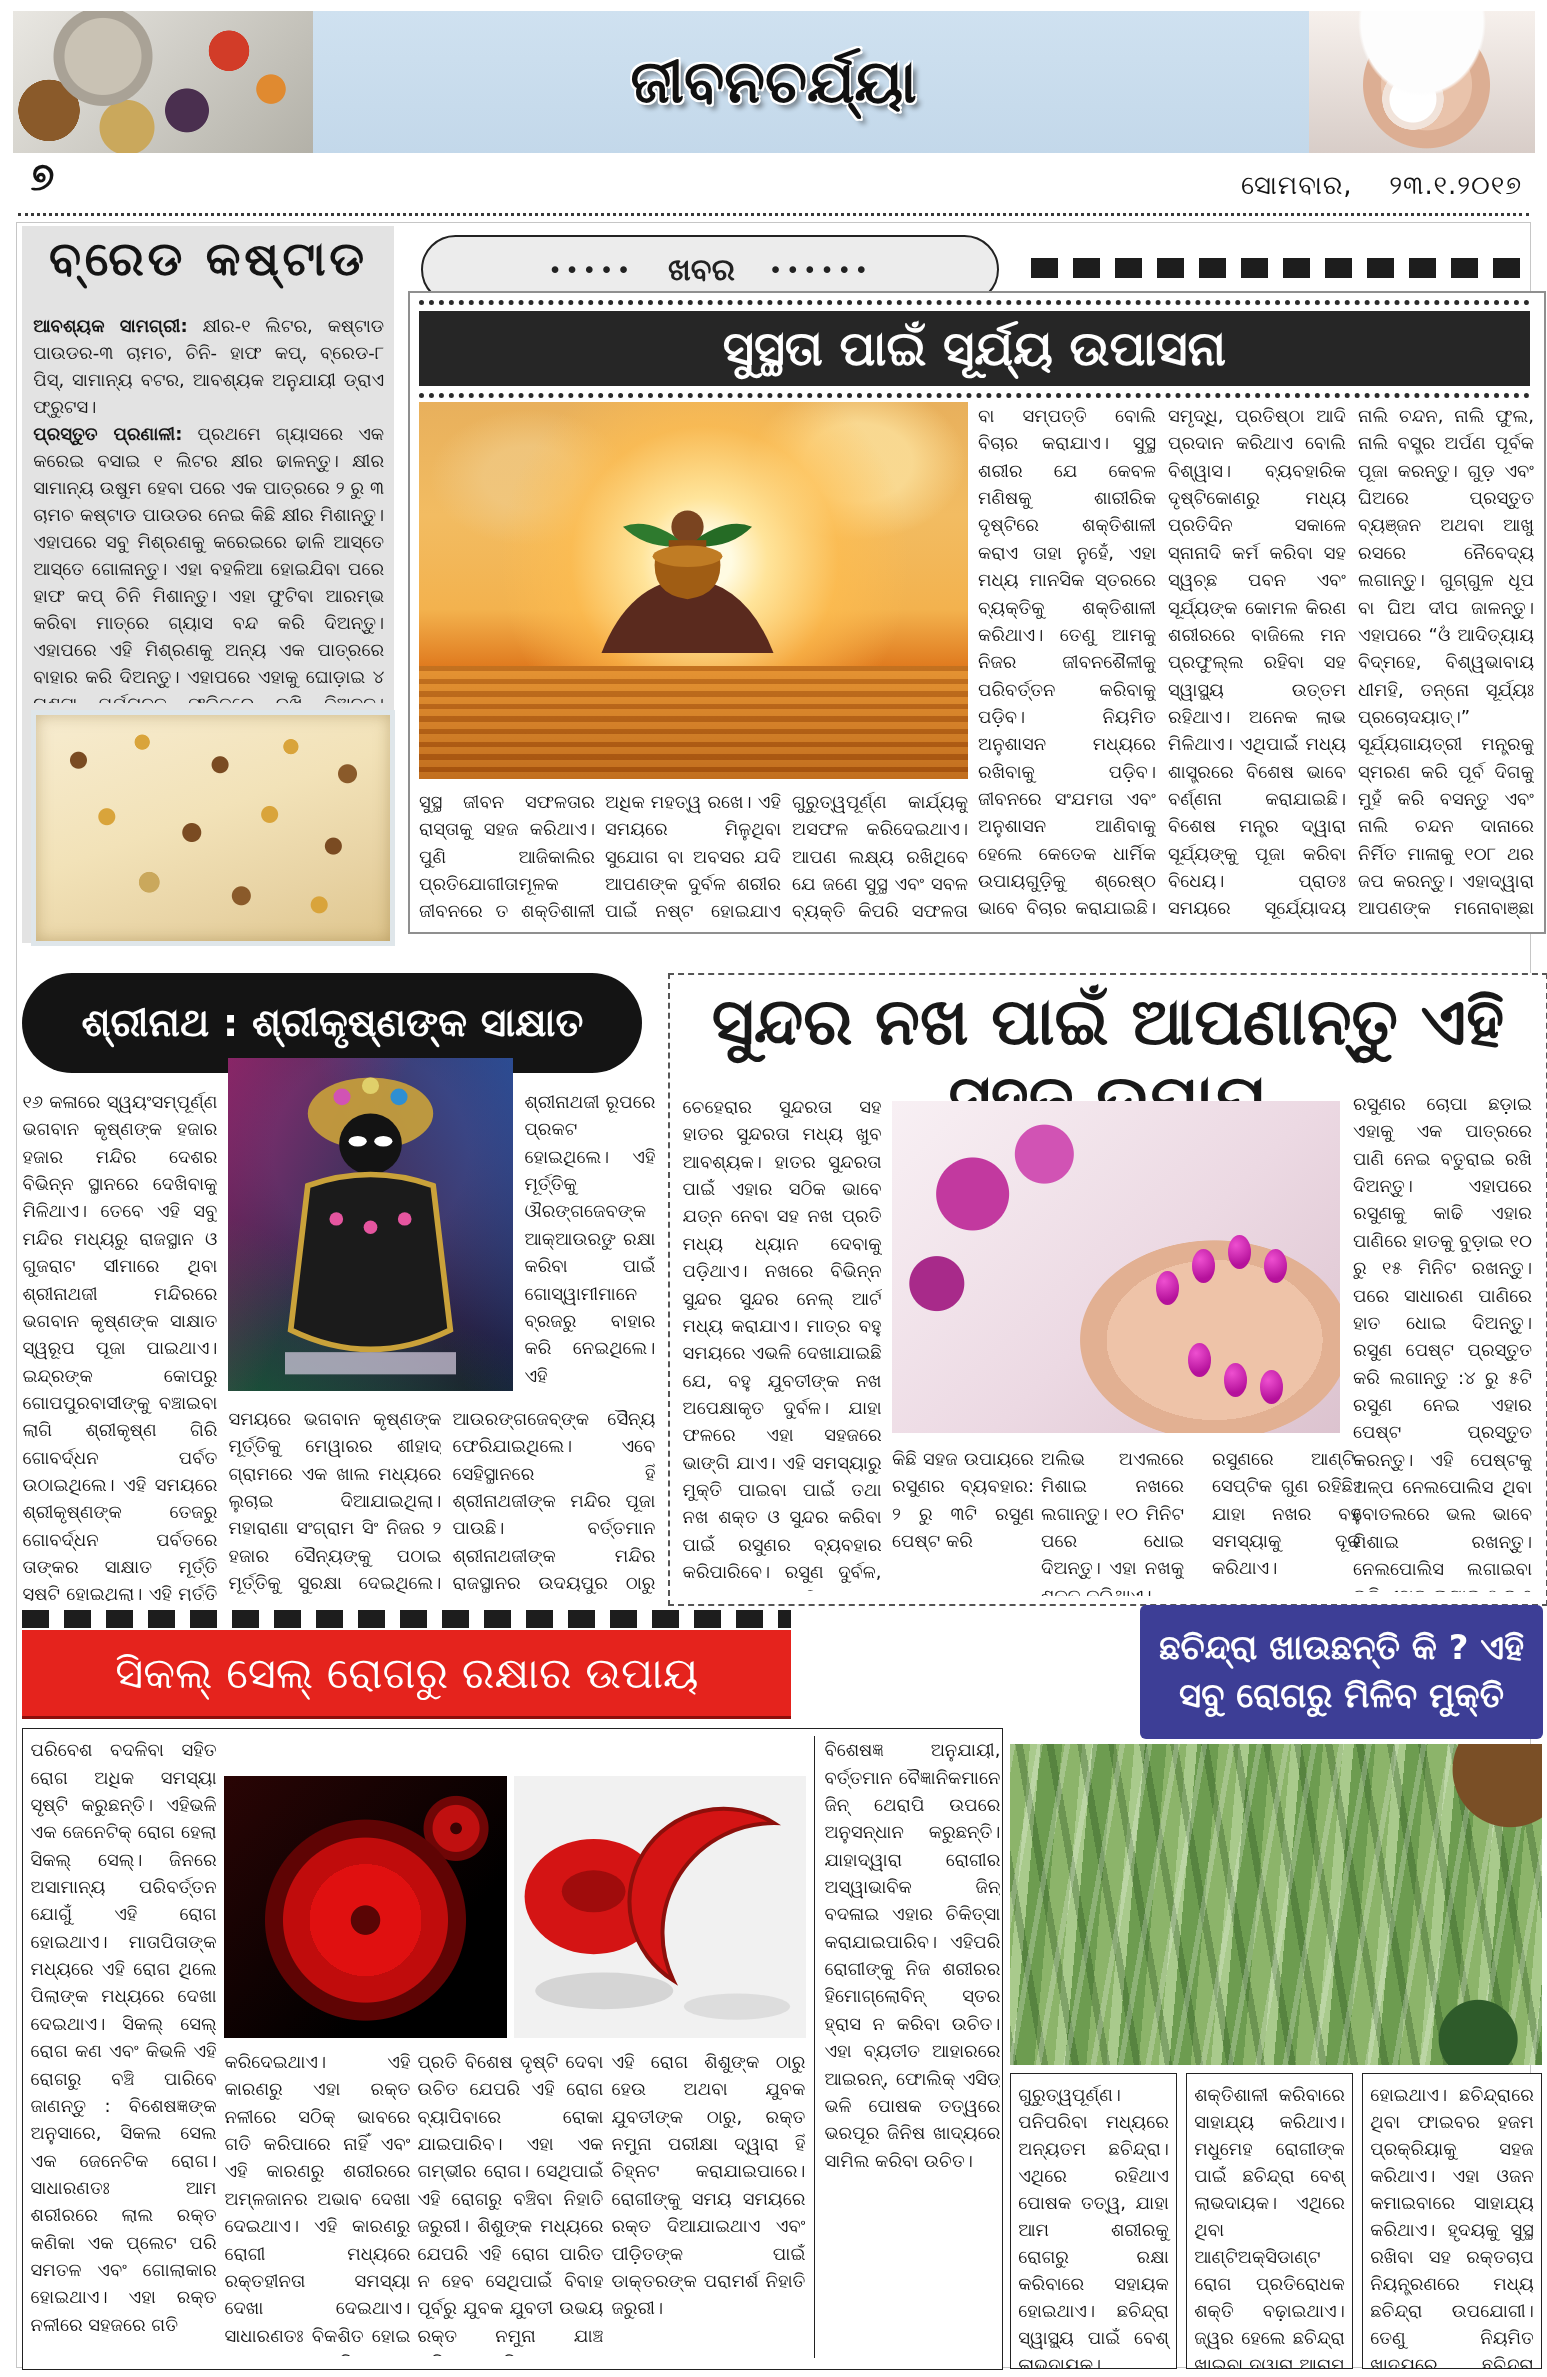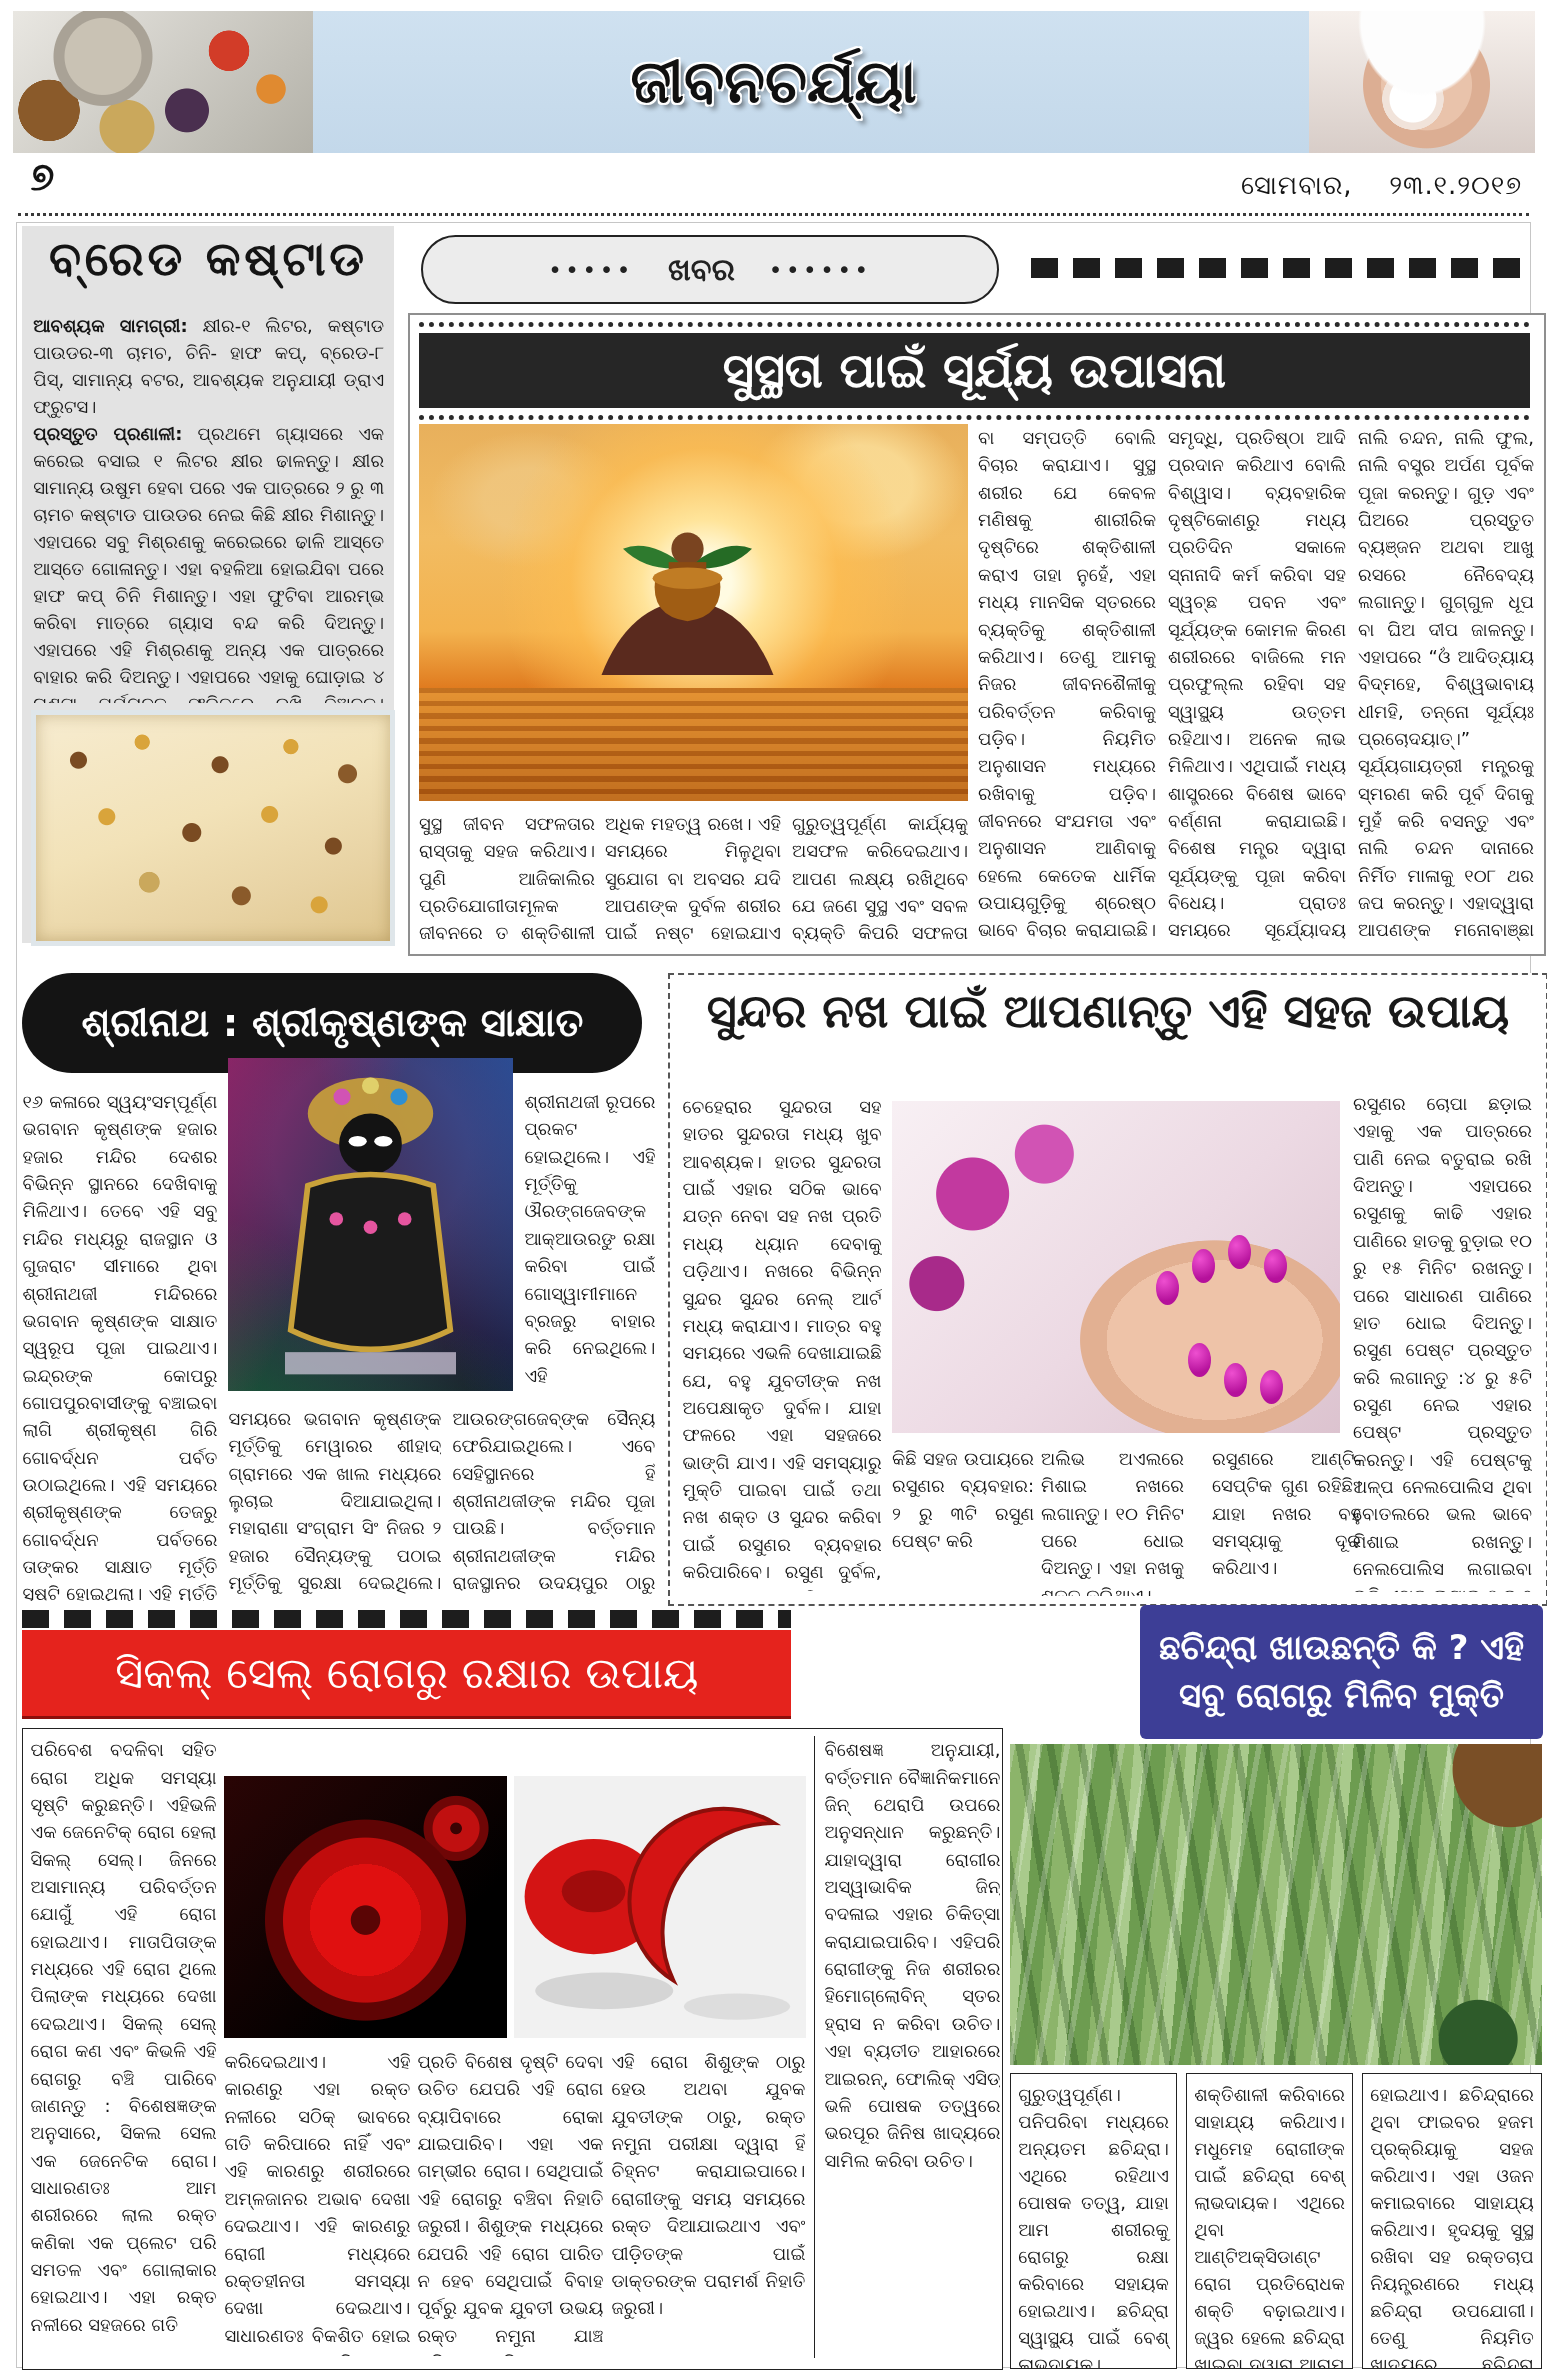--- a/index.html
+++ b/index.html
@@ -54,21 +54,21 @@
 
   
   .kicker{left:421px;top:235px;width:574px;height:65px;border:2.7px solid #222;border-radius:36px;background:#ececec;
       display:flex;align-items:center;justify-content:center;gap:34px;}
   .kicker .dots{font-size:23px;letter-spacing:3.6px;color:#222;}
   .kicker .label{font-size:30.5px;font-weight:bold;color:#222;}
   .dashline{background:repeating-linear-gradient(90deg,#1d1d1d 0 27px,transparent 27px 42px);}
   .dash-top{left:1031px;top:258px;width:491px;height:20px;}
 
   
-  .sunbox{left:408px;top:313px;width:1134px;height:639px;border:2.7px solid #8f8f8f;background:#fff;}
+  .sunbox{left:408px;top:291px;width:1134px;height:639px;border:2.7px solid #8f8f8f;background:#fff;}
   .sun-head-wrap{position:absolute;left:9px;top:7.2px;width:1111px;border-top:5.4px dotted #2a2a2a;border-bottom:5.4px dotted #2a2a2a;padding:6.3px 0;}
   .sun-head{background:#262626;height:75px;line-height:75px;text-align:center;color:#fff;font-size:48px;font-weight:bold;}
   .img-sunrise{position:absolute;left:9px;top:109px;width:549px;height:377px;overflow:hidden;background:
       radial-gradient(circle at 52% 42%, #fffbe2 0 27px, #ffe49a 63px, rgba(255,190,80,.65) 134px, transparent 206px),
       radial-gradient(ellipse at 80% 16%, rgba(250,220,150,.9) 0 54px, transparent 108px),
       radial-gradient(ellipse at 20% 20%, rgba(240,200,130,.8) 0 45px, transparent 99px),
       linear-gradient(180deg,#e8b05c 0%,#f2bc62 30%,#f3b24e 55%,#e07b1f 70%,#c96a16 82%,#a85812 100%);}
   .sea{position:absolute;left:0;bottom:0;width:100%;height:30%;background:
       repeating-linear-gradient(180deg, rgba(120,50,5,.28) 0 5.4px, rgba(255,190,90,.18) 5.4px 12.6px),
       linear-gradient(180deg,#e08a2a,#b45d12);}
@@ -79,21 +79,21 @@
   .shri-head{position:absolute;left:0;top:0;width:620px;height:100px;background:#141414;border-radius:52px;
       color:#fff;text-align:center;line-height:100px;font-size:39px;font-weight:bold;}
   .img-deity{position:absolute;left:206px;top:85px;width:285px;height:333px;overflow:hidden;background:
       linear-gradient(115deg, rgba(210,40,130,.55), transparent 42%),
       linear-gradient(245deg, rgba(40,110,210,.55), transparent 46%),
       linear-gradient(25deg, rgba(30,150,80,.5), transparent 38%),
       radial-gradient(circle at 50% 28%, #43315e 0 35%, #140c20 100%);}
 
   
   .nailbox{left:668px;top:973px;width:876px;height:629px;border:2.7px dashed #555;background:#fff;}
-  .nail-head{position:absolute;left:0;top:9px;width:100%;text-align:center;font-size:46px;font-weight:bold;color:#191919;}
+  .nail-head{position:absolute;left:0;top:9px;width:100%;text-align:center;font-size:65px;font-weight:bold;color:#191919;}
   .img-orchid{position:absolute;left:222px;top:126px;width:448px;height:332px;overflow:hidden;background:
       radial-gradient(circle at 18% 28%, #c2399f 0 36px, transparent 37px),
       radial-gradient(circle at 34% 16%, #d153b4 0 29px, transparent 30px),
       radial-gradient(circle at 10% 55%, #a82a8a 0 27px, transparent 28px),
       radial-gradient(circle at 24% 30%, #ffffff 0 7.2px, transparent 8px),
       radial-gradient(ellipse at 72% 72%, #eec3a8 0 108px, #e2b092 108px 134px, transparent 135px),
       linear-gradient(135deg,#f8f0f4,#ecd9e3 55%,#dcc3cf);}
   .nail-dot{position:absolute;width:23px;height:34px;border-radius:50%;background:radial-gradient(circle at 35% 30%,#ee4fd0,#b5119b 70%);}
 
   

